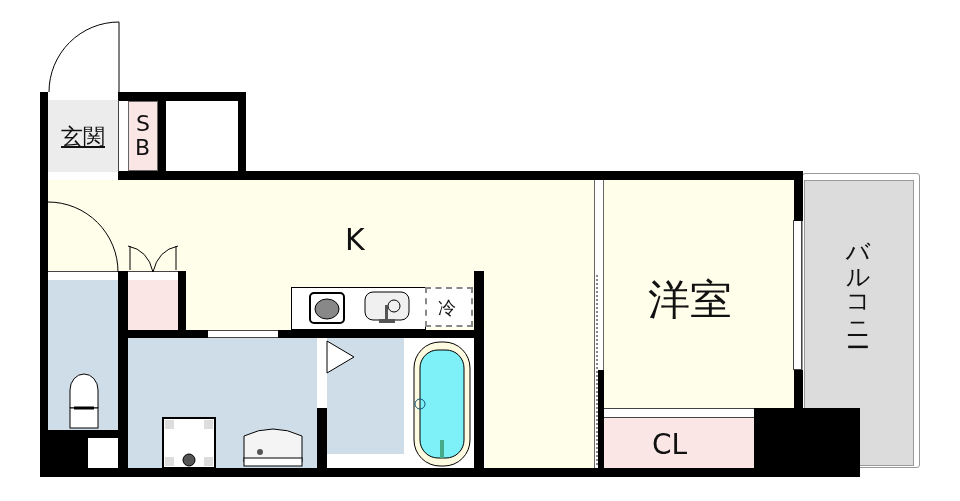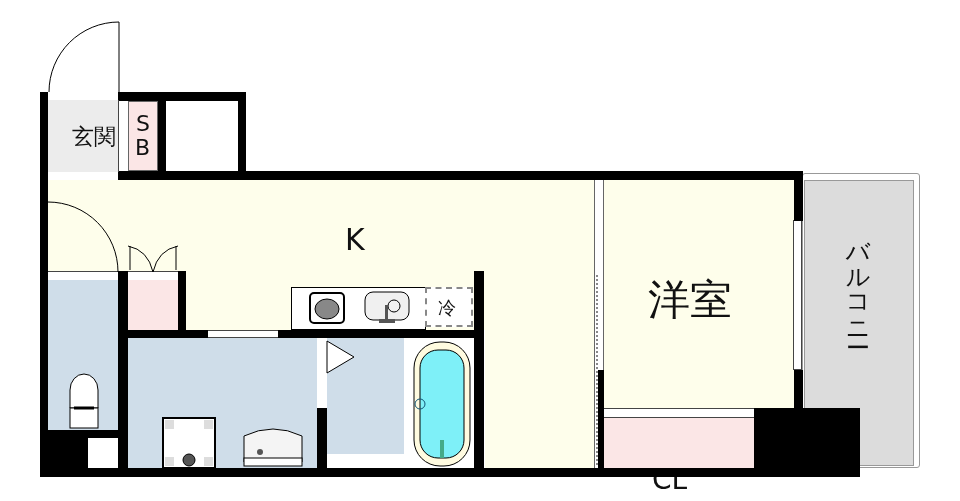--- a/index.html
+++ b/index.html
@@ -10,37 +10,37 @@
 </style>
 </head>
 <body>
 
 <svg class="abs" style="left:45px;top:20px;width:80px;width:80px;height:80px;" width="80" height="80">
   <path d="M74,2 A70,70 0 0 0 4,72" fill="none" stroke="#000" stroke-width="1"></path>
   <line x1="74" y1="2" x2="74" y2="74" stroke="#000" stroke-width="1"></line>
 </svg>
 
 <div class="abs" style="left:48px;top:100px;width:71px;height:72px;background:#ececec;"></div>
-<div class="lbl" style="left:72px;top:122px;font-size:22px;">玄関</div>
+<div class="lbl" style="left:61px;top:122px;font-size:22px;text-decoration:underline;">玄関</div>
 
 <div class="abs" style="left:128px;top:101px;width:30px;height:70px;background:#fbe6e6;border:1px solid #666;"></div>
 <div class="lbl" style="left:134px;top:112px;font-size:22px;line-height:24px;width:16px;white-space:normal;word-break:break-all;text-align:right;">SB</div>
 
 <div class="abs" style="left:166px;top:101px;width:72px;height:70px;background:#fff;"></div>
 
 <div class="abs" style="left:48px;top:180px;width:550px;height:150px;background:#fefeeb;"></div>
 <div class="abs" style="left:485px;top:330px;width:113px;height:138px;background:#fefeeb;"></div>
 <div class="lbl" style="left:345px;top:222px;font-size:30px;">K</div>
 
 <div class="abs" style="left:604px;top:180px;width:190px;height:228px;background:#fefeeb;"></div>
 <div class="lbl" style="left:648px;top:272px;font-size:42px;">洋室</div>
 
 <div class="abs" style="left:604px;top:418px;width:150px;height:50px;background:#fbe6e6;"></div>
 <div class="abs" style="left:604px;top:408px;width:150px;height:10px;border-top:1px solid #444;border-bottom:1px solid #444;background:#fff;"></div>
-<div class="lbl" style="left:652px;top:428px;font-size:28px;margin-top:35px;">CL</div>
+<div class="lbl" style="left:652px;top:428px;font-size:28px;">CL</div>
 
 <div class="abs" style="left:802px;top:173px;width:118px;height:295px;background:#fff;border:1px solid #999;border-radius:3px;"></div>
 <div class="abs" style="left:804px;top:180px;width:110px;height:286px;background:#dcdcdc;border:1px solid #999;"></div>
 <div class="lbl" style="left:842px;top:225px;font-size:24px;writing-mode:vertical-rl;">バルコニー</div>
 
 <div class="abs" style="left:48px;top:280px;width:70px;height:150px;background:#cfdde9;"></div>
 <div class="abs" style="left:48px;top:271px;width:70px;height:9px;background:#fff;border-top:1px solid #444;"></div>
 <svg class="abs" style="left:48px;top:200px;" width="72" height="72">
   <path d="M0,2 A70,70 0 0 1 70,72" fill="none" stroke="#000" stroke-width="1"></path>
 </svg>

